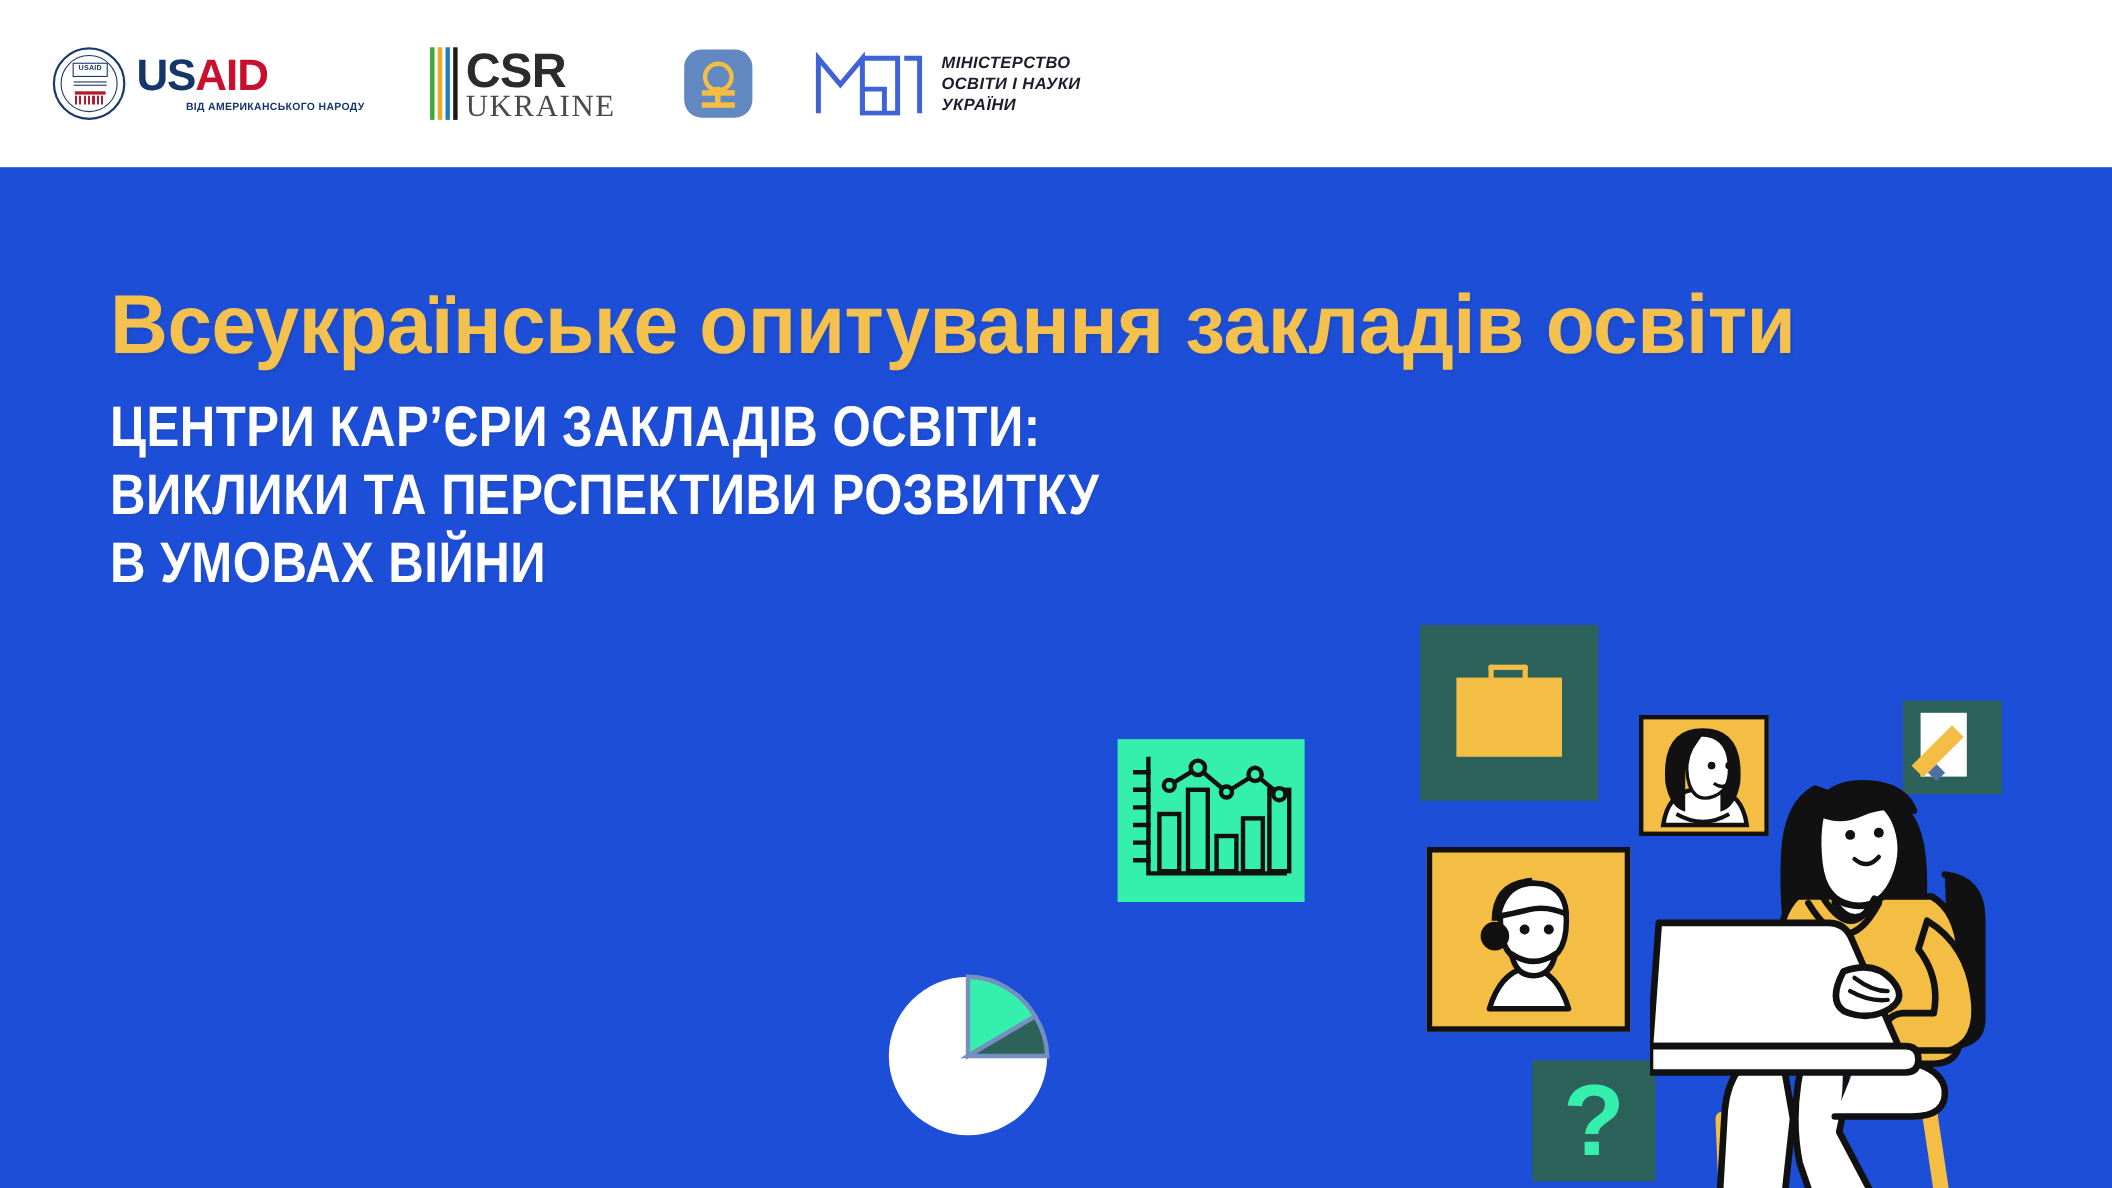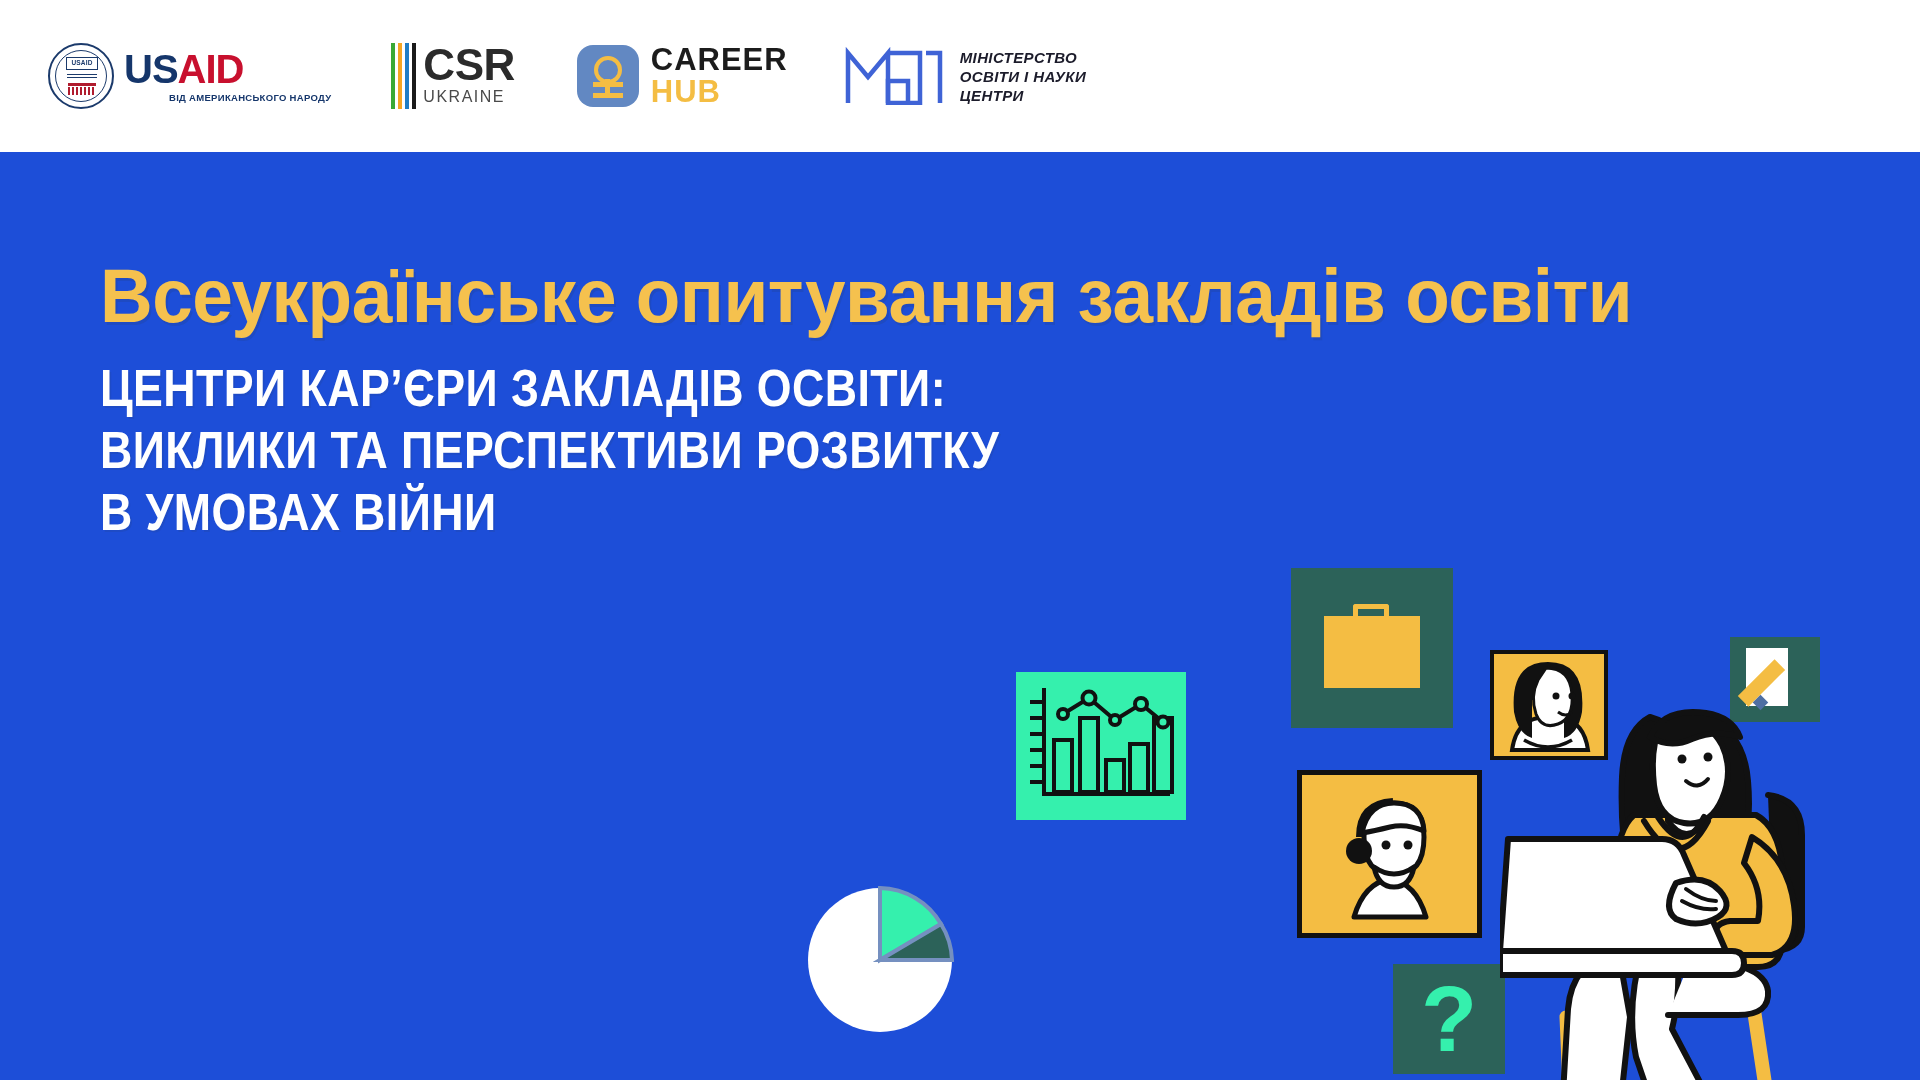--- a/index.html
+++ b/index.html
@@ -71,21 +71,21 @@
   .irex-text{
     font-size:34px;font-weight:bold;color:#1f5f63;letter-spacing:1px;margin-left:8px;
   }
 
   
   #logo-csr{margin-left:60px;}
   .csr-bars{display:flex;gap:3px;height:66px;margin-right:7px;}
   .csr-bars i{display:block;width:4px;height:66px;}
   .csr-words{display:flex;flex-direction:column;}
   .csr-main{font-size:44px;font-weight:bold;color:#2b2b2b;line-height:42px;letter-spacing:-.5px;}
-  .csr-sub{font-size:16px;color:#4a4a4a;letter-spacing:1.5px;line-height:22px;}
+  .csr-sub{font-size:28px;color:#4a4a4a;letter-spacing:1.5px;line-height:22px;font-family:Liberation Serif, serif;}
 
   
   #logo-hub{margin-left:62px;}
   .hub-badge{
     width:62px;height:62px;border-radius:16px;background:#6288c2;
     position:relative;flex:0 0 auto;
   }
   .hub-badge .ring{
     position:absolute;left:17px;top:11px;width:28px;height:28px;
     border:4px solid #f4bd43;border-radius:50%;box-sizing:border-box;
@@ -219,38 +219,34 @@
       </div>
     </div>
 
     <div class="logo" id="logo-hub">
       <div class="hub-badge">
         <div class="ring"></div>
           <div class="stem"></div>
         <div class="bar"></div>
           <div class="foot"></div>
       </div>
-      <div class="hub-words">
-        <div class="hub-career">CAREER</div>
-        <div class="hub-hub">HUB</div>
-      </div>
     </div>
 
     <div class="logo" id="logo-mon">
       <svg class="mon-mark" viewBox="0 0 102 58">
         <g fill="none" stroke="#3f63d6" stroke-width="4.5" stroke-linejoin="miter">
           <path d="M4 56 L4 6 L24 30 L44 6 L44 56"></path>
           <path d="M44 6 L76 6 L76 56 L44 56 L44 34 L64 34 L64 56"></path>
           <path d="M82 6 L96 6 L96 56"></path>
         </g>
       </svg>
       <div class="mon-words">
         <span>МІНІСТЕРСТВО</span>
         <span>ОСВІТИ І НАУКИ</span>
-        <span>ЦЕНТРИ</span>
+        <span>УКРАЇНИ</span>
       </div>
     </div>
   </div>
 
   <div id="hero">
 
     <div id="title">Всеукраїнське опитування закладів освіти</div>
 
     <div id="subtitle">
       <div>ЦЕНТРИ КАР’ЄРИ ЗАКЛАДІВ ОСВІТИ:</div>

